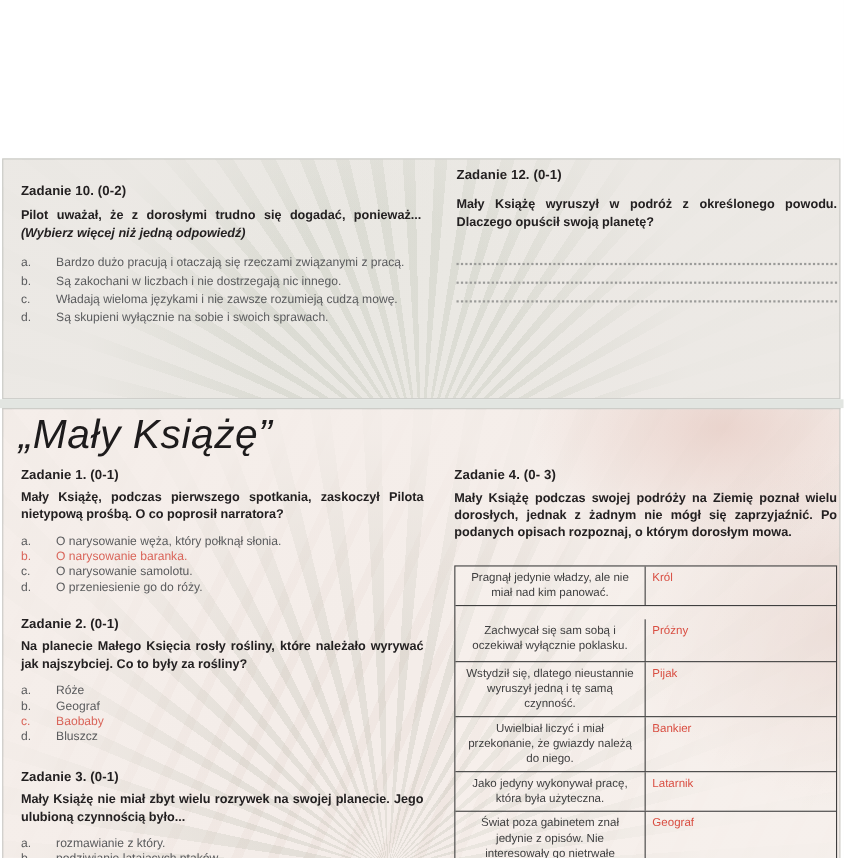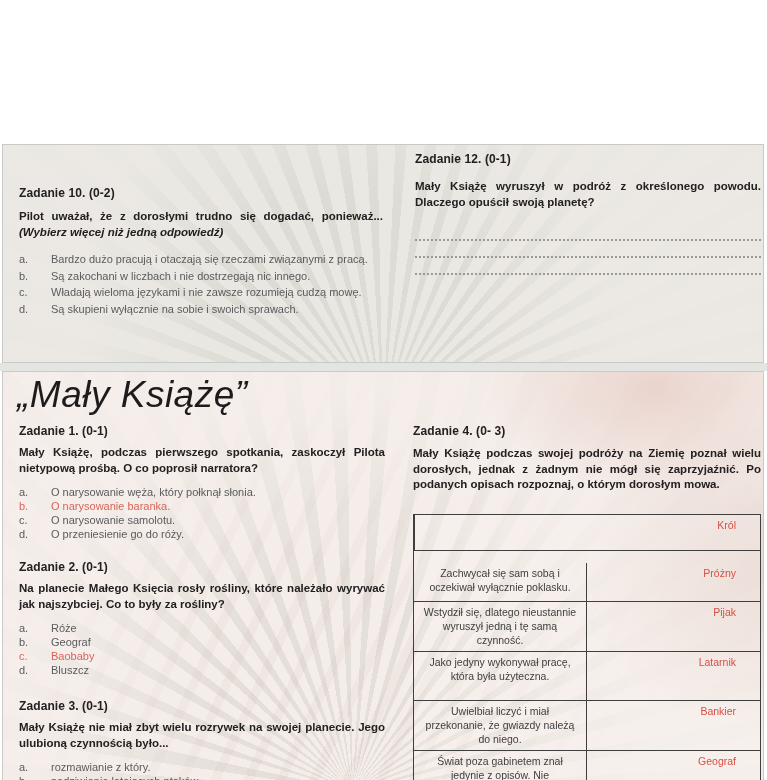--- a/index.html
+++ b/index.html
@@ -32,21 +32,21 @@
   .task-heading { font-size:12px; font-weight:700; color:#232021; letter-spacing:0.1px; }
   .question { font-size:11.5px; font-weight:700; color:#232021; line-height:15.5px;
     text-align:justify; }
   .question .note { font-style:italic; }
   .opt { display:flex; font-size:11px; color:#5a5b5d; }
   .opt-letter { width:32px; flex:0 0 32px; }
   .opt-text { flex:1; }
   .red { color:var(--accent_red, #d9655a); }
 
   
-  .s1-left  { position:absolute; left:16px;  top:21px; width:364px;margin-top:20px; }
+  .s1-left  { position:absolute; left:16px;  top:21px; width:364px; }
   .s1-right { position:absolute; left:412px; top:7px;  width:346px; }
   .s1-left .task-heading { margin-bottom:9px; }
   .s1-left .question { margin-bottom:11px; }
   .s1-left .opt { line-height:16px; margin-bottom:0.5px; }
   .s1-right .task-heading { margin-bottom:13px; }
   .s1-right .question { margin-bottom:14px; }
   .dotline { height:17px; border-bottom:2px dotted #9a9a98; }
 
   
   .s2-title { position:absolute; left:14px; top:2px; font-family:Liberation Sans, sans-serif;
@@ -61,22 +61,22 @@
   .s2-right .task-heading { margin-bottom:8px; }
   .s2-right .question { line-height:15.5px; }
 
   
   .answers-table { margin-top:21px; width:348px; border:1px solid #3f3f3f;
     background:rgba(250,247,245,0.25); }
   .trow { display:flex; border-bottom:1px solid #3f3f3f; }
   .trow:last-child { border-bottom:none; }
   .tcell-desc { flex:0 0 172px; width:172px; padding:3px 8px 4px;
     font-size:10.5px; line-height:14px; color:#404041; text-align:center; }
-  .tcell-ans { flex:1; border-left:1px solid #3f3f3f; padding:3px 24px;
-    font-size:10.5px; line-height:14px; text-align:right;
+  .tcell-ans { flex:1; border-left:1px solid #3f3f3f; padding:3px 6px;
+    font-size:10.5px; line-height:14px; text-align:left;
     color:var(--table_red, #d94f43); }
   .trow:nth-child(1){ min-height:36px; } .trow:nth-child(2){ min-height:39px;margin-top:12px; }
   .trow:nth-child(3){ min-height:38px; } .trow:nth-child(4){ min-height:49px; }
   .trow:nth-child(5){ min-height:35px; } .trow:nth-child(6){ min-height:57px; }
 </style>
 </head>
 <body>
 
 <div class="canvas">
 
@@ -176,38 +176,39 @@
 
       </div>
     </div>
 
     <div class="s2-right">
       <div class="task-heading">Zadanie 4. (0- 3)</div>
       <div class="question">Mały Książę podczas swojej podróży na Ziemię poznał wielu dorosłych, jednak z żadnym nie mógł się zaprzyjaźnić. Po podanych opisach rozpoznaj, o którym dorosłym mowa.</div>
 
       <div class="answers-table">
         <div class="trow">
+          <div class="tcell-desc">Pragnął jedynie władzy, ale nie miał nad kim panować.</div>
           <div class="tcell-ans">Król</div>
         </div>
         <div class="trow">
           <div class="tcell-desc">Zachwycał się sam sobą i oczekiwał wyłącznie poklasku.</div>
           <div class="tcell-ans">Próżny</div>
         </div>
         <div class="trow">
           <div class="tcell-desc">Wstydził się, dlatego nieustannie wyruszył jedną i tę samą czynność.</div>
           <div class="tcell-ans">Pijak</div>
         </div>
         <div class="trow">
+          <div class="tcell-desc">Uwielbiał liczyć i miał przekonanie, że gwiazdy należą do niego.</div>
+          <div class="tcell-ans">Bankier</div>
+        </div>
+        <div class="trow">
           <div class="tcell-desc">Jako jedyny wykonywał pracę, która była użyteczna.</div>
           <div class="tcell-ans">Latarnik</div>
         </div>
         <div class="trow">
-          <div class="tcell-desc">Uwielbiał liczyć i miał przekonanie, że gwiazdy należą do niego.</div>
-          <div class="tcell-ans">Bankier</div>
-        </div>
-        <div class="trow">
           <div class="tcell-desc">Świat poza gabinetem znał jedynie z opisów. Nie interesowały go nietrwałe przedmioty np. kwiaty.</div>
           <div class="tcell-ans">Geograf</div>
         </div>
       </div>
     </div>
   </div>
 </div>
 
 </body></html>

